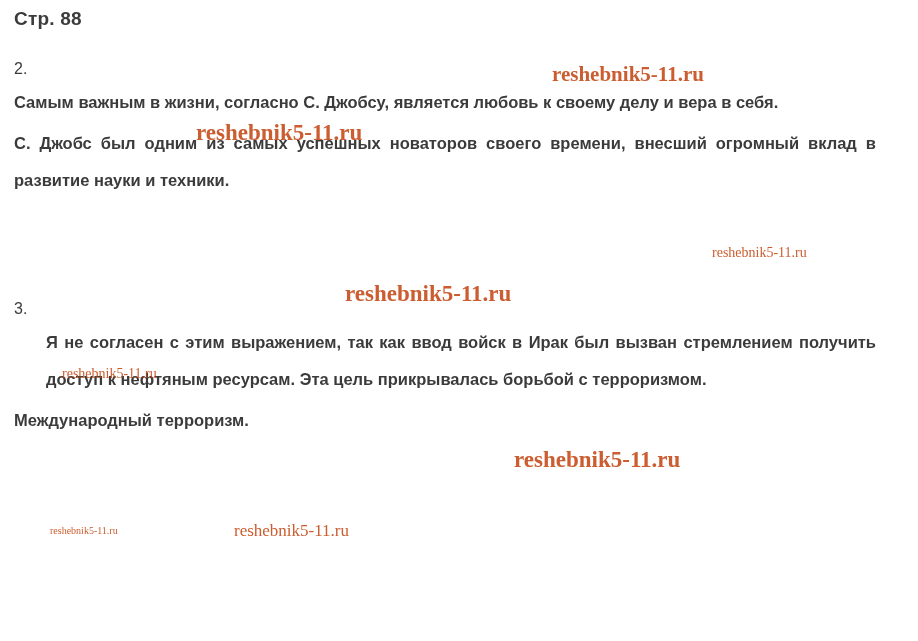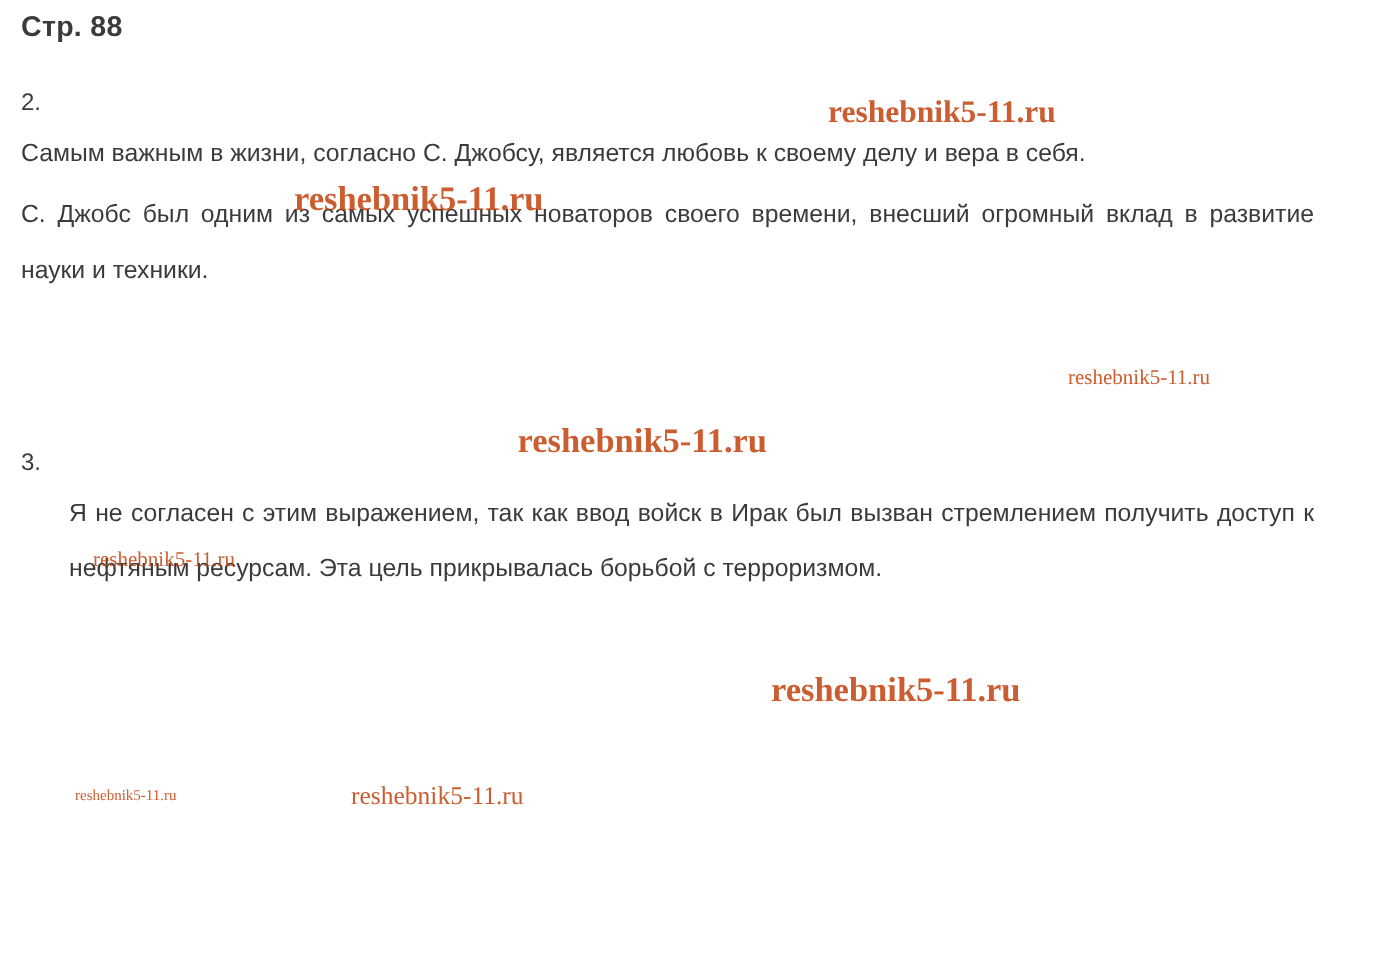--- a/index.html
+++ b/index.html
@@ -41,20 +41,21 @@
     margin: 0 0 6px 0;
     line-height: 1.1;
   }
   .para {
     font-size: 16.5px;
     color: #3b3b3b;
     line-height: 37px;
     margin: 0 0 4px 0;
     width: 862px;
     text-align: justify;
+    font-weight: bold;
   }
   .block-2 {
     position: absolute;
     left: 0;
     top: 0;
     width: 890px;
   }
   .block-3 {
     position: absolute;
     left: 0;
@@ -95,20 +96,21 @@
 
     <div class="block-2">
       <div class="task-number">2.</div>
       <p class="para">Самым важным в жизни, согласно С. Джобсу, является любовь к своему делу и вера в себя.</p>
       <p class="para">С. Джобс был одним из самых успешных новаторов своего времени, внесший огромный вклад в развитие науки и техники.</p>
     </div>
 
     <div class="block-3">
       <div class="task-number">3.</div>
       <p class="para indent">Я не согласен с этим выражением, так как ввод войск в Ирак был вызван стремлением получить доступ к нефтяным ресурсам. Эта цель прикрывалась борьбой с терроризмом.</p>
+      <p class="para">Международный терроризм.</p>
     </div>
 
   </div>
 
   <div class="wm wm-1">reshebnik5-11.ru</div>
   <div class="wm wm-2">reshebnik5-11.ru</div>
   <div class="wm wm-3">reshebnik5-11.ru</div>
   <div class="wm wm-4">reshebnik5-11.ru</div>
   <div class="wm wm-5">reshebnik5-11.ru</div>
   <div class="wm wm-6">reshebnik5-11.ru</div>

